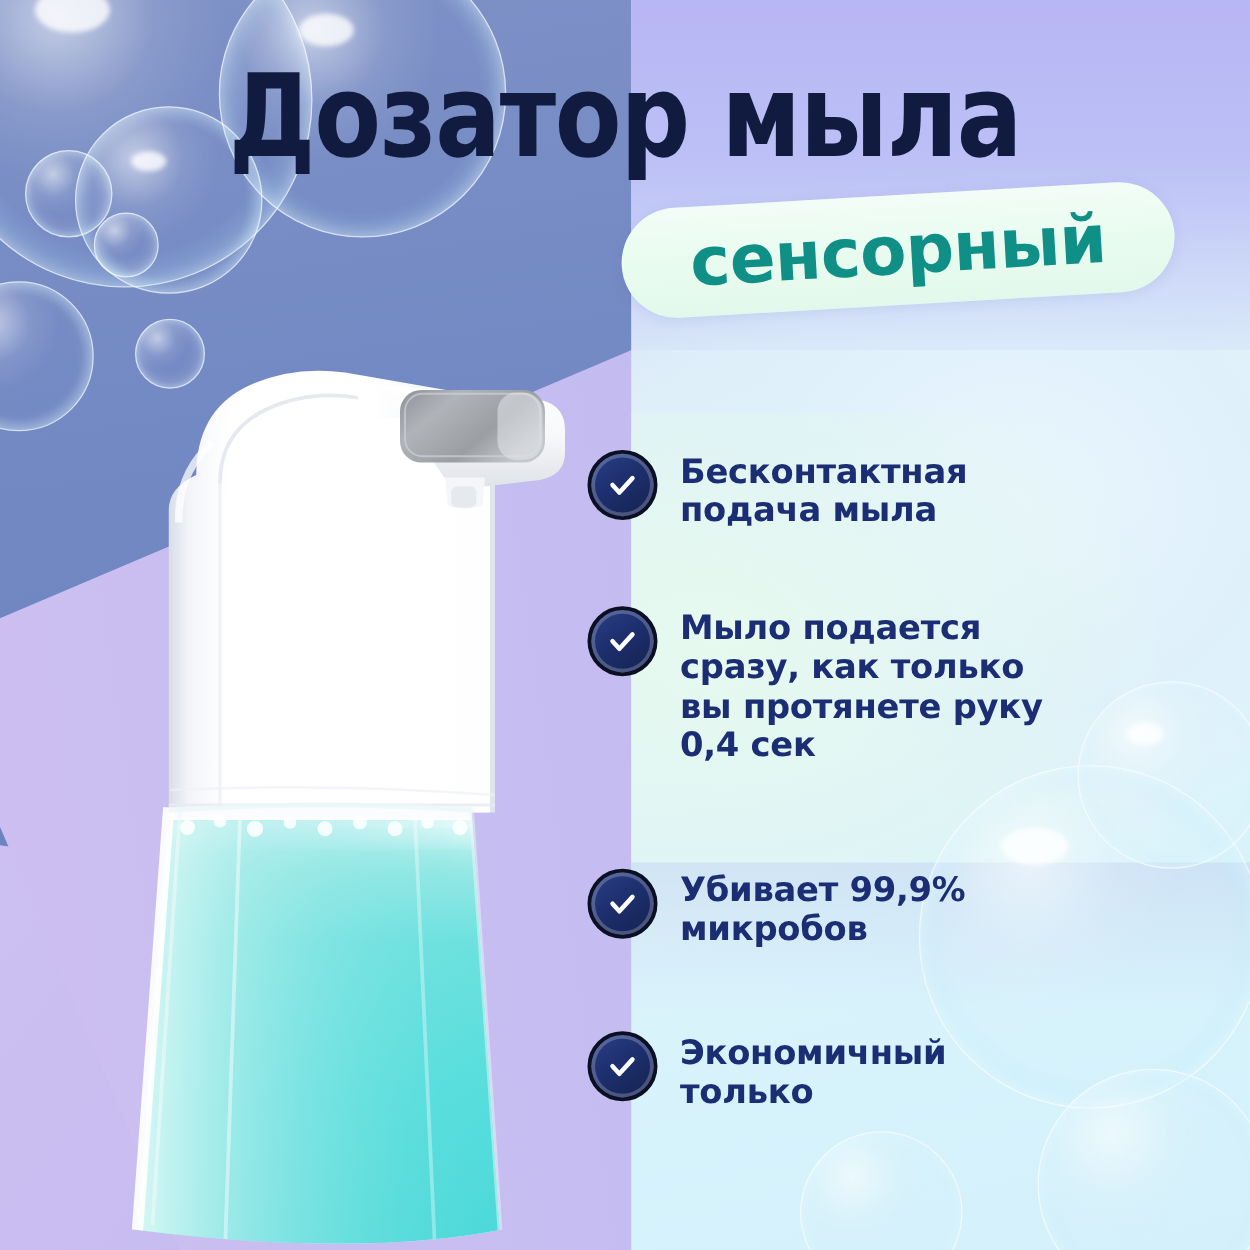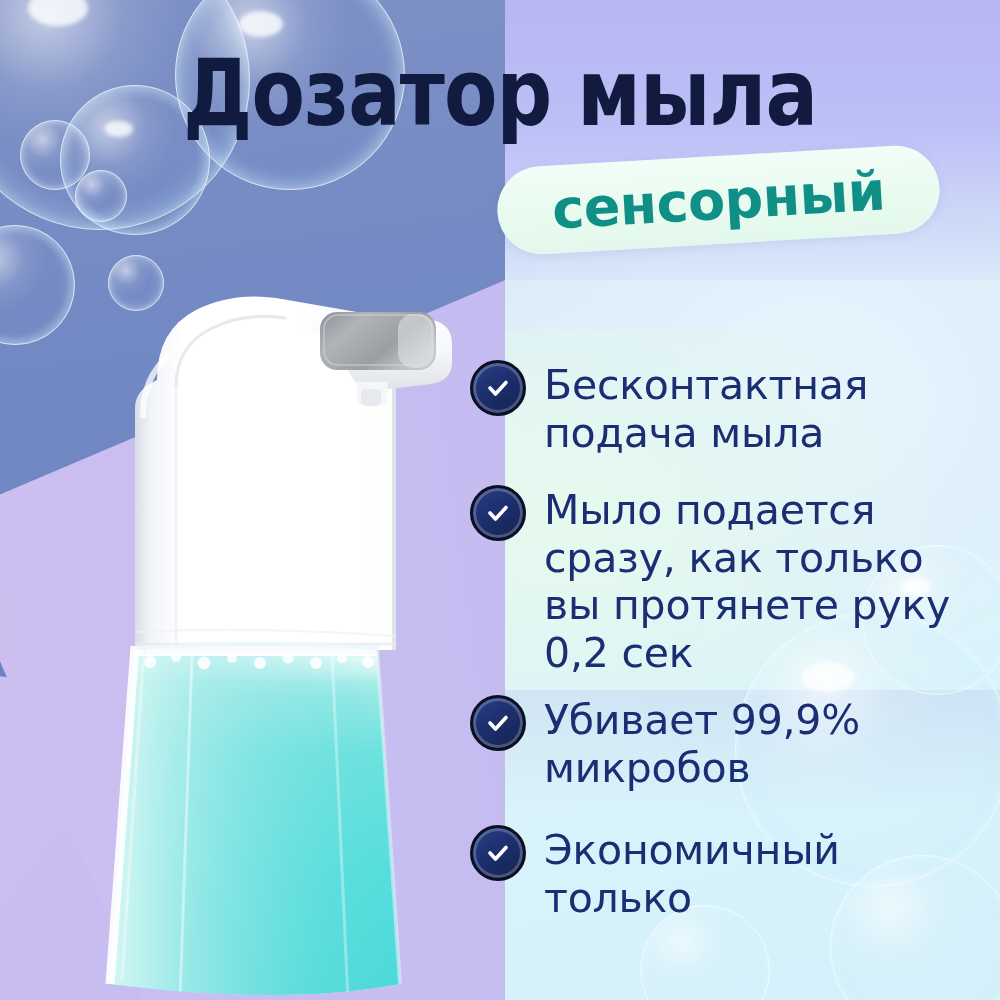--- a/index.html
+++ b/index.html
@@ -183,23 +183,23 @@
     border: 3px solid #0a0f22;
     background: linear-gradient(145deg, #2b3f85 0%, #1d2f6e 45%, #15224f 100%);
     box-sizing: border-box;
     display: flex;
     align-items: center;
     justify-content: center;
     box-shadow: inset 0 0 0 3px rgba(255,255,255,0.22);
   }
   .check-badge svg { display: block; }
   .feature-text {
-    font-size: 41px;
+    font-size: 27px;
     line-height: 1.16;
-    font-weight: 400;
+    font-weight: 700;
     color: #1b2d73;
     letter-spacing: -0.2px;
     font-family: "DejaVu Sans", "Liberation Sans", sans-serif;
     padding-top: 2px;
     white-space: pre-line;
   }
 
   
   .dispenser {
     position: absolute;
@@ -420,21 +420,21 @@
 
     <div class="feature" style="top:125px; left:0px;">
       <div class="check-badge">
         <svg width="30" height="30" viewBox="0 0 30 30" aria-hidden="true">
           <path d="M7 15 L12.5 21 L23 9.5" fill="none" stroke="#ffffff" stroke-width="3.6" stroke-linecap="round" stroke-linejoin="round"></path>
         </svg>
       </div>
       <div class="feature-text">Мыло подается
 сразу, как только
 вы протянете руку
-0,2 сек</div>
+0,4 сек</div>
     </div>
 
     <div class="feature" style="top:335px; left:0px;justify-content:space-between;">
       <div class="check-badge">
         <svg width="30" height="30" viewBox="0 0 30 30" aria-hidden="true">
           <path d="M7 15 L12.5 21 L23 9.5" fill="none" stroke="#ffffff" stroke-width="3.6" stroke-linecap="round" stroke-linejoin="round"></path>
         </svg>
       </div>
       <div class="feature-text">Убивает 99,9%
 микробов</div>

